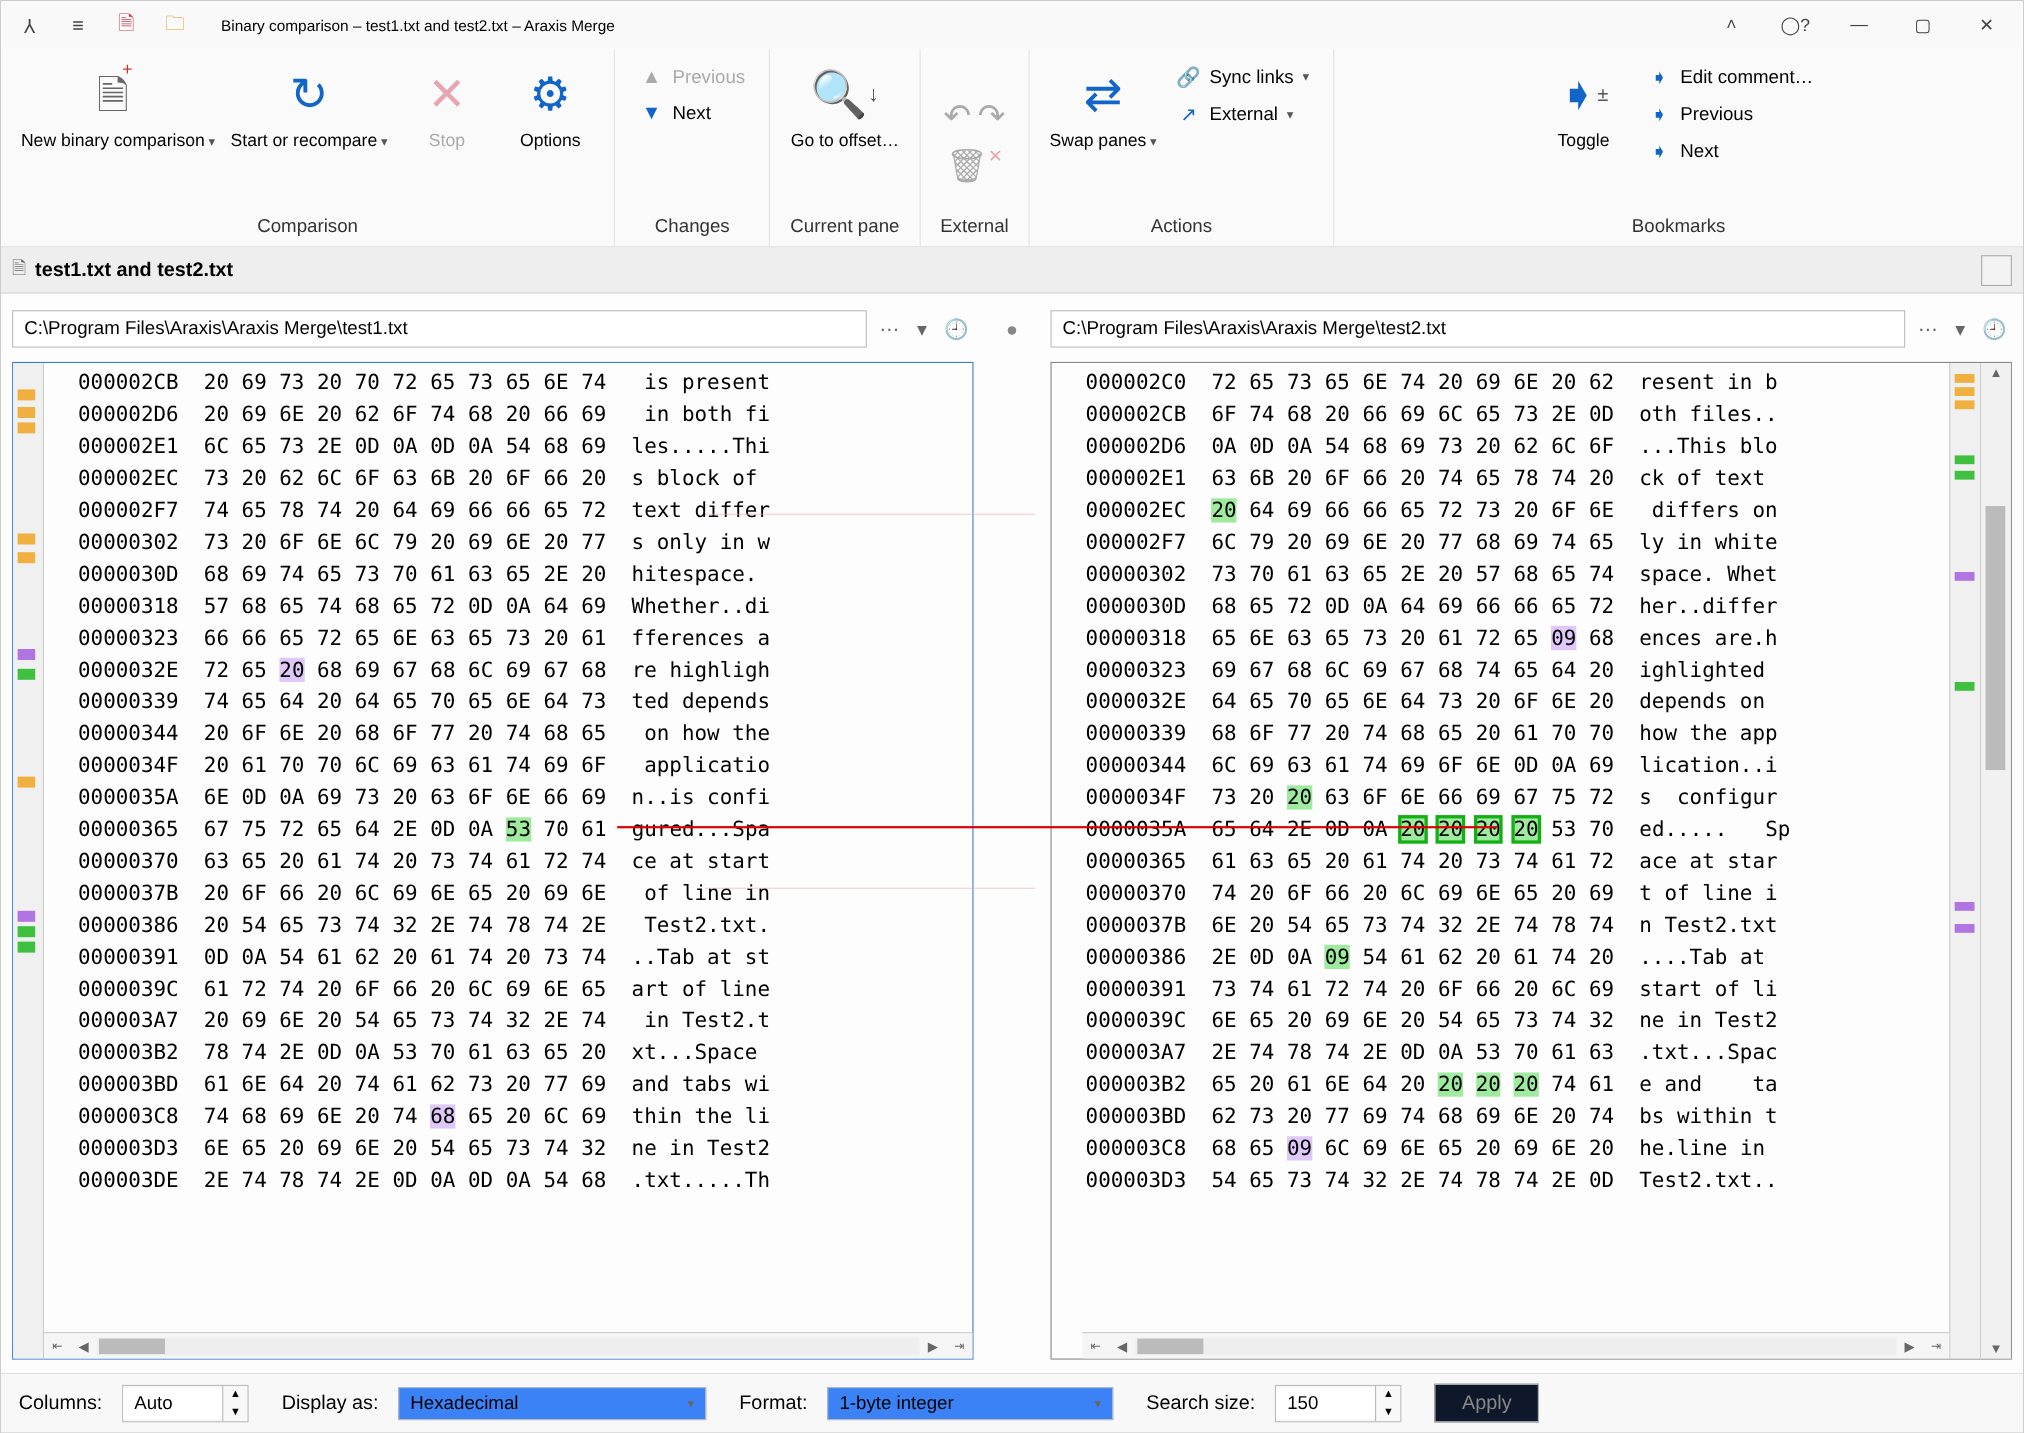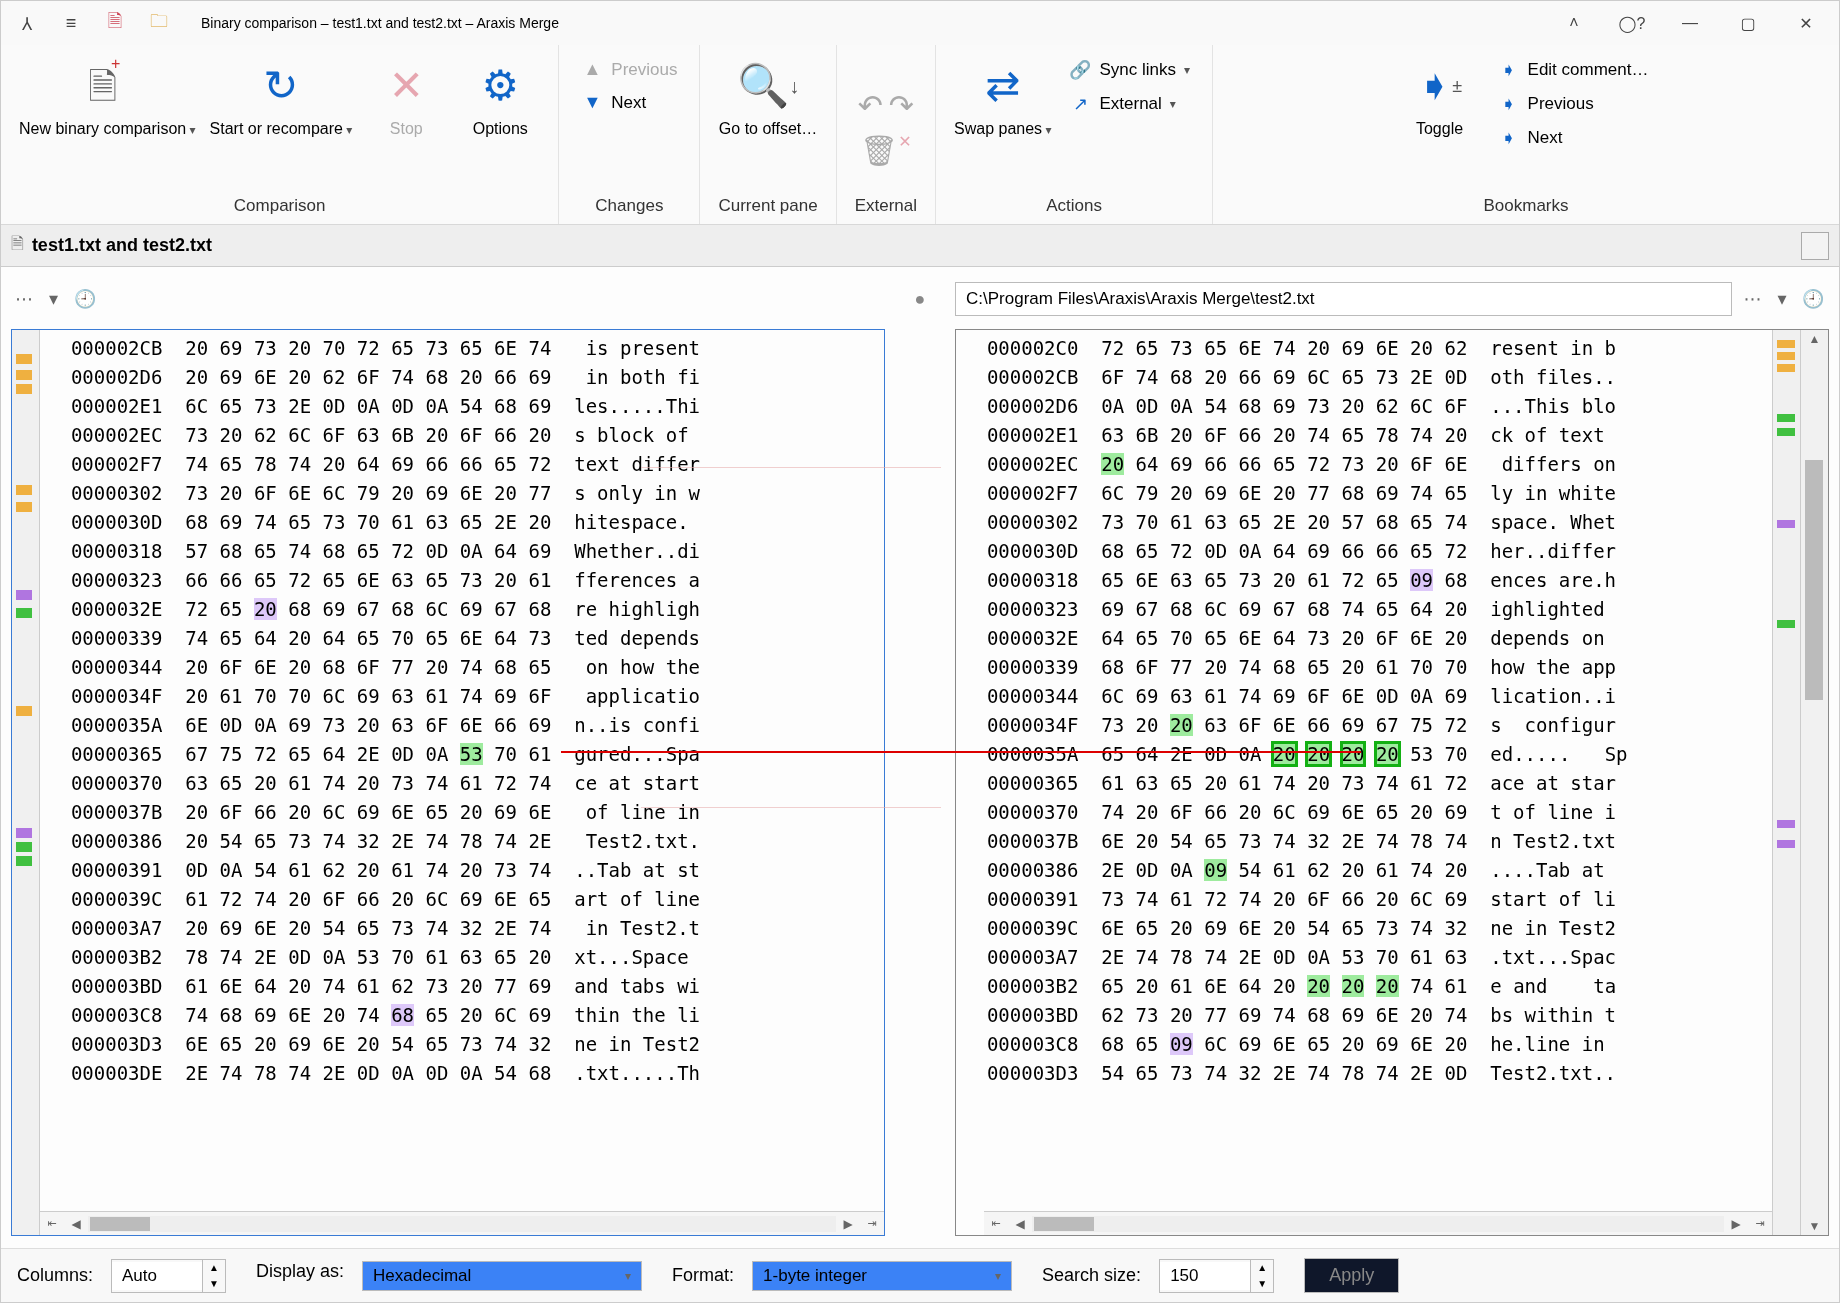--- a/index.html
+++ b/index.html
@@ -208,20 +208,21 @@
     <span class="ficon">🗎</span>
     <span class="txt">test1.txt and test2.txt</span>
     <span class="sp"></span>
     <div class="panel-toggle"></div>
   </div>
 
   <div class="main">
 
     <div class="pane-wrap">
       <div class="path-row">
+        <div class="path-input">C:\Program Files\Araxis\Araxis Merge\test1.txt</div>
         <div class="path-ctl">⋯</div>
         <div class="path-ctl">▾</div>
         <div class="path-ctl">🕘</div>
       </div>
       <div class="hex-pane active">
         <div class="gutter">
           <div class="gmark" style="top:24px;background:#efb040;"></div>
           <div class="gmark" style="top:40px;background:#efb040;"></div>
           <div class="gmark" style="top:54px;background:#efb040;"></div>
           <div class="gmark" style="top:155px;background:#efb040;"></div>
@@ -350,21 +351,21 @@
     <div style="display:flex;align-items:center;gap:10px;">
       <label>Columns:</label>
       <div class="spin">
         <input value="Auto" style="">
         <div class="sp-btns">
             <div>▲</div>
             <div>▼</div>
           </div>
       </div>
     </div>
-    <div style="display:flex;gap:10px;">
+    <div style="display:flex;align-items:center;gap:10px;">
       <label>Display as:</label>
       <div class="sel" style="width:280px;">
           <span>Hexadecimal</span>
         </div>
     </div>
     <div style="display:flex;align-items:center;gap:10px;">
       <label>Format:</label>
       <div class="sel" style="width:260px;">
           <span>1-byte integer</span>
         </div>

